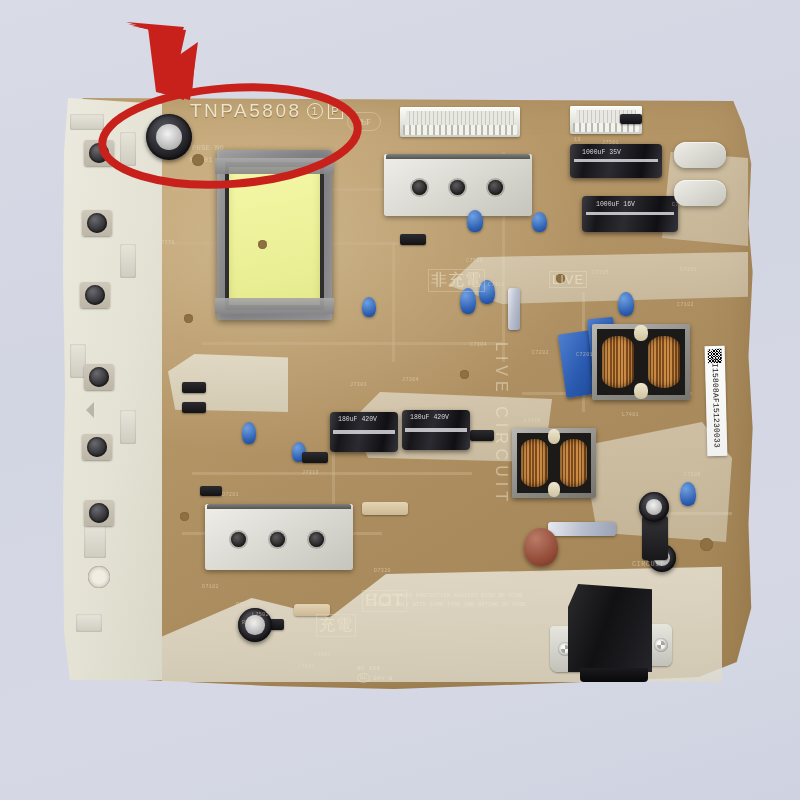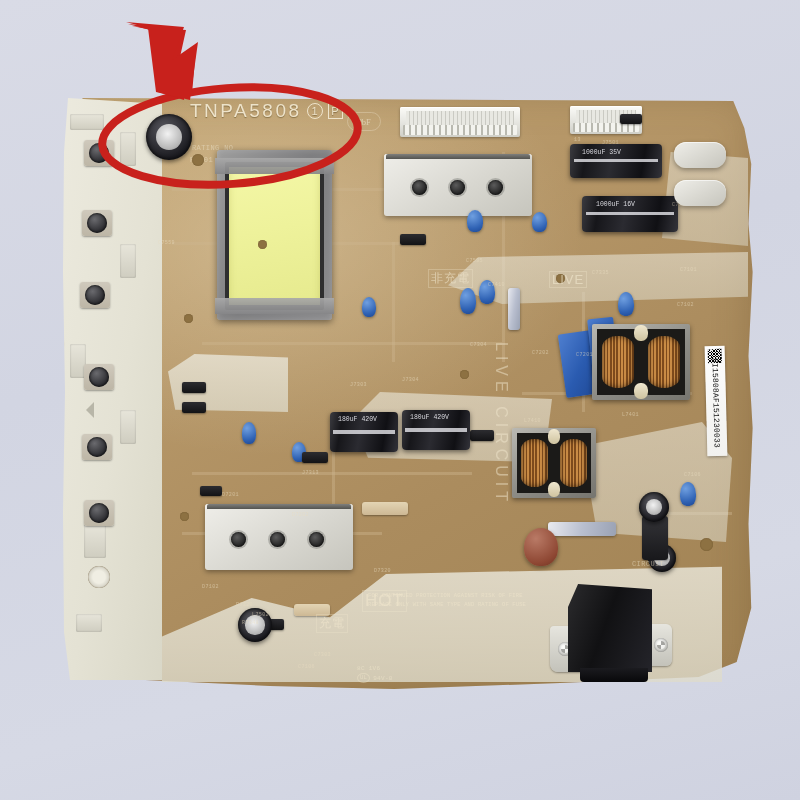--- a/index.html
+++ b/index.html
@@ -247,21 +247,21 @@
     position:absolute; left:430px; top:250px;
     font-size:16px; letter-spacing:5px; color:#f0e6cd; opacity:.5;
     writing-mode: vertical-rl; text-orientation: mixed;
   }
   #hotmark { position:absolute; left:300px; top:498px; font-size:17px;
              letter-spacing:1px; color:#f1e7ce; opacity:.6;
              border:1.5px solid rgba(241,231,206,.55); padding:0 2px; }
   #coldmark { position:absolute; left:487px; top:179px; font-size:13px;
               letter-spacing:1px; color:#f1e7ce; opacity:.62;
               border:1.2px solid rgba(241,231,206,.5); padding:0 2px; }
-  .jptag { position:absolute; font-size:12px; color:#f1e7ce; opacity:.6;
+  .jptag { position:absolute; font-size:16px; color:#f1e7ce; opacity:.6;
            border:1.2px solid rgba(241,231,206,.5); padding:0 2px;
            letter-spacing:1px; font-family:Liberation Sans, sans-serif;text-align:right; }
   #fusewarn {
     position:absolute; left:306px; top:500px; width:232px;
     font-family:"Liberation Mono", monospace; font-size:5.4px; line-height:1.6;
     color:#efe5cb; opacity:.62; letter-spacing:.2px;
   }
   #ulmark {
     position:absolute; left:295px; top:572px;
     font-family:"Liberation Mono", monospace; font-size:6px;
@@ -329,21 +329,21 @@
       <div style="position:absolute;left:16px;top:310px;width:0;height:0;
           border:8px solid transparent;border-right-color:#b8b6a8;"></div>
     </div>
 
     <div id="partid">
       <span>TNPA5808</span>
       <span class="circ">1</span>
       <span class="sq">P</span>
     </div>
     <div id="pbf">PbF</div>
-    <div class="silk lg" style="left:130px;top:52px;">RATING NO</div>
+    <div class="silk lg" style="left:130px;top:52px;">FUSE NO</div>
     <div class="silk lg" style="left:128px;top:64px;">R7501</div>
     <div class="silk" style="left:96px;top:148px;">C7559</div>
     <div class="silk" style="left:540px;top:48px;">J7501</div>
     <div class="silk" style="left:540px;top:58px;">L7501</div>
 
     <div class="ecapTop" style="left:84px;top:22px;width:46px;height:46px;"></div>
 
     <div class="connW" style="left:338px;top:15px;width:120px;height:30px;">
       <div class="ribs"></div>
       <div class="teeth"></div>

